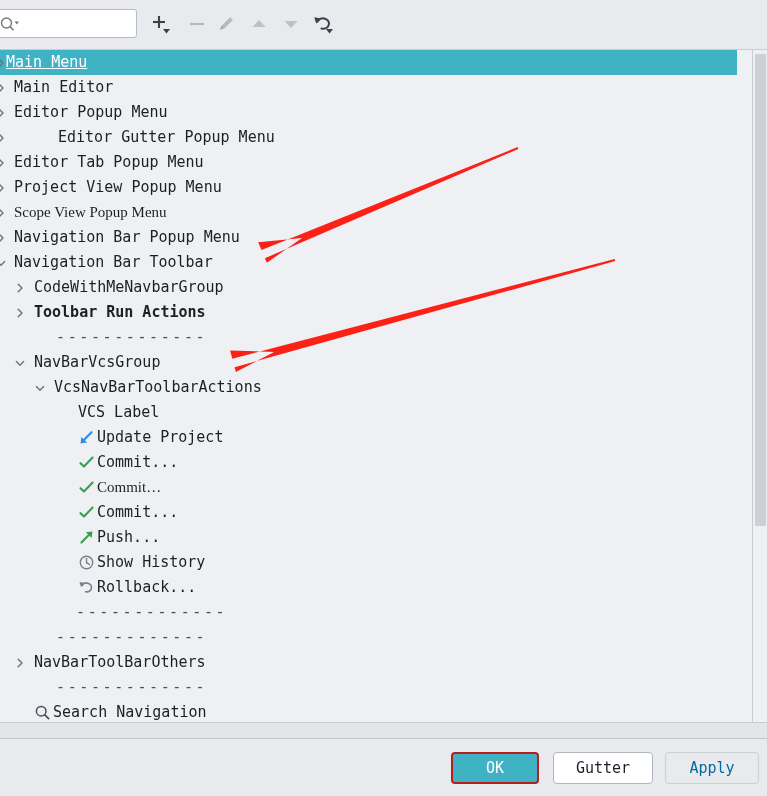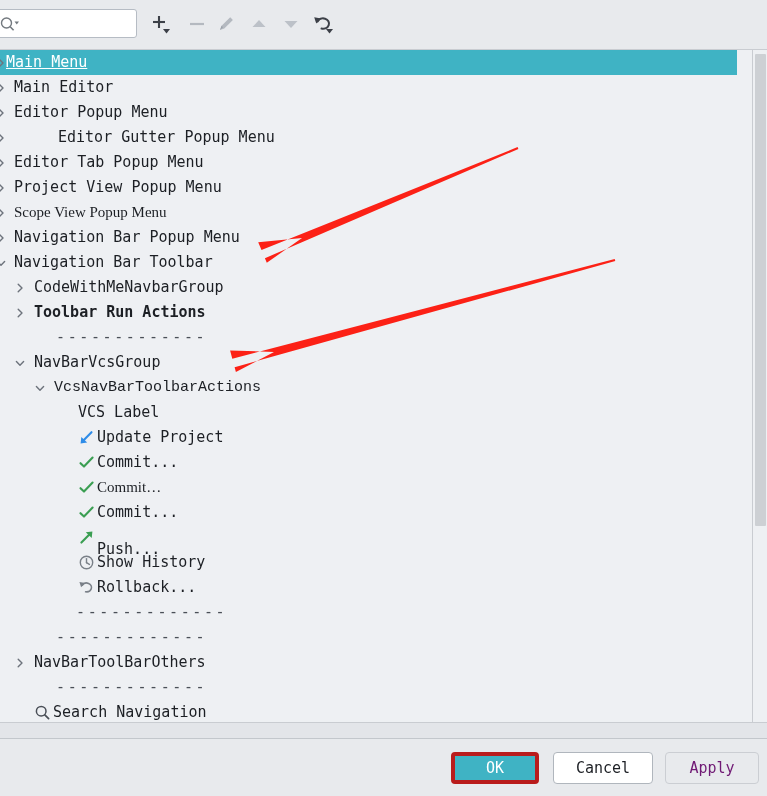--- a/index.html
+++ b/index.html
@@ -89,23 +89,23 @@
   .footer {
     position: absolute; left: 0; top: 740px; width: 767px; height: 56px;
     background: #e8eaed;
   }
   .btn {
     position: absolute; top: 12px; height: 32px;
     font-family: "DejaVu Sans Mono", "Liberation Mono", monospace;
     font-size: 15px; border-radius: 4px;
     display: flex; align-items: center; justify-content: center;
   }
-  .btn-ok     { left: 451px; width: 88px; background: #3fb3c4; color: #ffffff; border: 4px solid #b91c1c; }
+  .btn-ok     { left: 451px; width: 88px; background: #3fb3c4; color: #ffffff; border: 2px solid #b91c1c; }
   .btn-cancel { left: 553px; width: 100px; background: #ffffff; color: #1c1f24; border: 1px solid #b0b6bd; }
-  .btn-apply  { left: 665px; width: 94px; background: #e8eaed; color: #701a75; border: 1px solid #cbced3; }
+  .btn-apply  { left: 665px; width: 94px; background: #e8eaed; color: #0369a1; border: 1px solid #cbced3; }
 
   
   .annots { position: absolute; left: 0; top: 0; width: 767px; height: 796px; pointer-events: none; }
 </style>
 </head>
 <body>
 
 <div id="root">
 
   <div class="toolbar">
@@ -263,21 +263,21 @@
             </svg>
           </span>
           <span class="lbl" style="left: 34px;">NavBarVcsGroup</span>
         </div>
         <div class="row">
           <span class="chev" style="left: 33px;">
             <svg width="12" height="12" viewBox="0 0 12 12">
               <path d="M2.4 4.4 L6 8.2 L9.6 4.4" fill="none" stroke="#6d737c" stroke-width="1.4" stroke-linecap="round" stroke-linejoin="round"></path>
             </svg>
           </span>
-          <span class="lbl" style="left: 54px; font-family: Liberation Mono, monospace;">VcsNavBarToolbarActions</span>
+          <span class="lbl" style="left: 54px;">VcsNavBarToolbarActions</span>
         </div>
         <div class="row">
           <span class="lbl" style="left: 78px;">VCS Label</span>
         </div>
         <div class="row">
           <span class="rowicon" style="left: 78px;">
             <svg width="17" height="17" viewBox="0 0 17 17">
               <line x1="13.5" y1="3.2" x2="4.4" y2="12.4" stroke="#2e8ce8" stroke-width="2.1" stroke-linecap="round"></line>
               <path d="M2.6 14.4 L3.3 7.9 L9.2 13.6 Z" fill="#2e8ce8"></path>
             </svg>
@@ -308,21 +308,21 @@
           </span>
           <span class="lbl" style="left: 97px;">Commit...</span>
         </div>
         <div class="row">
           <span class="rowicon" style="left: 78px;">
             <svg width="17" height="17" viewBox="0 0 17 17">
               <line x1="3.4" y1="13.6" x2="12.6" y2="4.2" stroke="#3a9e52" stroke-width="2.1" stroke-linecap="round"></line>
               <path d="M14.4 2.4 L13.7 9 L7.8 3.3 Z" fill="#3a9e52"></path>
             </svg>
           </span>
-          <span class="lbl" style="left: 97px; margin-top: 12px;">Push...</span>
+          <span class="lbl" style="left: 97px;">Push...</span>
         </div>
         <div class="row">
           <span class="rowicon" style="left: 78px;">
             <svg width="17" height="17" viewBox="0 0 17 17">
               <circle cx="8.5" cy="8.5" r="6.2" fill="none" stroke="#7a8088" stroke-width="1.4"></circle>
               <line x1="8.5" y1="4.6" x2="8.5" y2="8.7" stroke="#7a8088" stroke-width="1.4" stroke-linecap="round"></line>
               <line x1="8.5" y1="8.7" x2="11.4" y2="10.4" stroke="#7a8088" stroke-width="1.4" stroke-linecap="round"></line>
             </svg>
           </span>
           <span class="lbl" style="left: 97px;">Show History</span>
@@ -365,21 +365,21 @@
       </div>
   </div>
 
   <div class="vscroll-track">
     <div class="vscroll-thumb" style="height: 472px; top: 4px;"></div>
   </div>
   <div class="hscroll-strip"></div>
 
   <div class="footer">
     <div class="btn btn-ok">OK</div>
-    <div class="btn btn-cancel">Cancel</div>
+    <div class="btn btn-cancel">Gutter</div>
     <div class="btn btn-apply">Apply</div>
   </div>
 
   <svg class="annots" id="annots" width="767" height="796" viewBox="0 0 767 796">
       <polygon points="517.6,147.1 261.5,250.1 258.2,242.2 302.0,238.0 266.8,262.8 264.9,258.2 518.4,148.9" fill="#fc2116"></polygon>
       <polygon points="614.7,259.0 232.3,358.7 230.1,350.4 274.0,352.0 235.9,372.0 234.6,367.2 615.3,261.0" fill="#fc2116"></polygon>
     </svg>
 
 </div>
 

